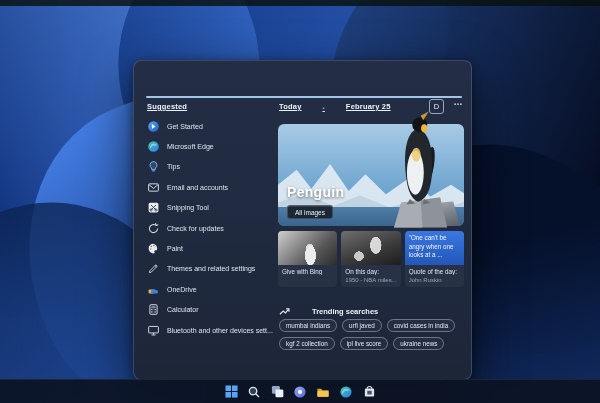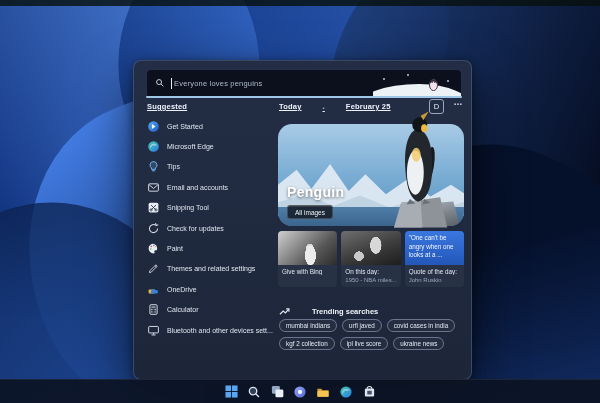--- a/index.html
+++ b/index.html
@@ -54,21 +54,21 @@
   .more-btn{position:absolute;right:8px;top:36px;color:#dfe6f0;font-size:9px;font-weight:bold;letter-spacing:.5px;}
 
   
   .sug-list{position:absolute;left:13px;top:55px;width:130px;}
   .sug-item{height:20.4px;display:flex;align-items:center;gap:7px;cursor:default;}
   .sug-item .ic{width:13px;height:13px;flex:0 0 13px;display:flex;align-items:center;justify-content:center;}
   .sug-item .lbl{font-size:7px;color:#dfe6f0;white-space:nowrap;}
 
   
   .hero{position:absolute;left:144px;right:7px;top:63px;height:102px;}
-  .hero-bg{position:absolute;inset:0;border-radius:14px;overflow:hidden;
+  .hero-bg{position:absolute;inset:0;border-radius:6px;overflow:hidden;
            background:linear-gradient(180deg,#a8cbe6 0%,#7fb0d6 45%,#6ba2cc 70%,#54809f 100%);}
   .mtn1{position:absolute;left:0;right:0;bottom:16px;height:56px;background:#e2ecf4;opacity:.92;
         clip-path:polygon(0 100%,0 55%,10% 28%,18% 62%,28% 18%,38% 66%,47% 36%,58% 72%,70% 44%,82% 76%,93% 55%,100% 70%,100% 100%);}
   .mtn2{position:absolute;left:0;right:0;bottom:10px;height:34px;background:#b9cede;opacity:.8;
         clip-path:polygon(0 100%,0 60%,14% 35%,30% 70%,44% 40%,60% 75%,75% 50%,90% 78%,100% 58%,100% 100%);}
   .sea{position:absolute;left:0;right:0;bottom:0;height:19px;background:linear-gradient(#4f7ea8,#3a648c);}
   .rock{position:absolute;right:4px;bottom:0;width:56px;height:26px;
         background:linear-gradient(165deg,#bcc1c7,#7d838b 60%,#5a6068);
         clip-path:polygon(12% 18%,88% 6%,100% 100%,0 100%);}
   .hero-title{position:absolute;left:9px;bottom:26px;font-size:14px;font-weight:bold;color:#fff;
@@ -115,40 +115,20 @@
   <div class="petal p1"></div>
   <div class="petal p3"></div>
   <div class="petal p2"></div>
   <div class="petal p4"></div>
   <div class="petal p5"></div>
   <div class="petal p6"></div>
   <div class="topband"></div>
 
   <div class="panel">
 
-    <div class="searchbar">
-      <svg width="10" height="10" viewBox="0 0 16 16">
-        <circle cx="6.5" cy="6.5" r="4" fill="none" stroke="#cfd8e6" stroke-width="1.5"></circle>
-        <line x1="9.6" y1="9.6" x2="13.5" y2="13.5" stroke="#cfd8e6" stroke-width="1.5"></line>
-      </svg>
-      <span class="caret"></span>
-      <span class="search-text">Everyone loves penguins</span>
-      <div class="search-illu">
-        <span class="star" style="left:10px;top:7px"></span>
-        <span class="star" style="left:34px;top:3px"></span>
-        <span class="star" style="left:74px;top:9px"></span>
-        <div class="snow"></div>
-        <svg class="mini-penguin" width="11" height="14" viewBox="0 0 11 14">
-          <ellipse cx="5.5" cy="8" rx="4" ry="5.6" fill="#f4e3ea" stroke="#473744" stroke-width="1"></ellipse>
-          <path d="M1.8 5 A4.2 4.2 0 0 1 9.2 5 L8.6 6.5 A3.4 3.4 0 0 0 2.4 6.5 Z" fill="#332a38"></path>
-          <circle cx="4.2" cy="5.4" r="0.6" fill="#2b2330"></circle>
-            <circle cx="6.8" cy="5.4" r="0.6" fill="#2b2330"></circle>
-        </svg>
-      </div>
-    </div>
     <div class="search-underline"></div>
 
     <div class="sec-label lbl-suggested">Suggested</div>
     <div class="sec-label lbl-today">
       <span>Today</span>
       <span class="sep">•</span>
       <span>February 25</span>
     </div>
     <div class="profile-badge">D</div>
     <div class="more-btn">…</div>

